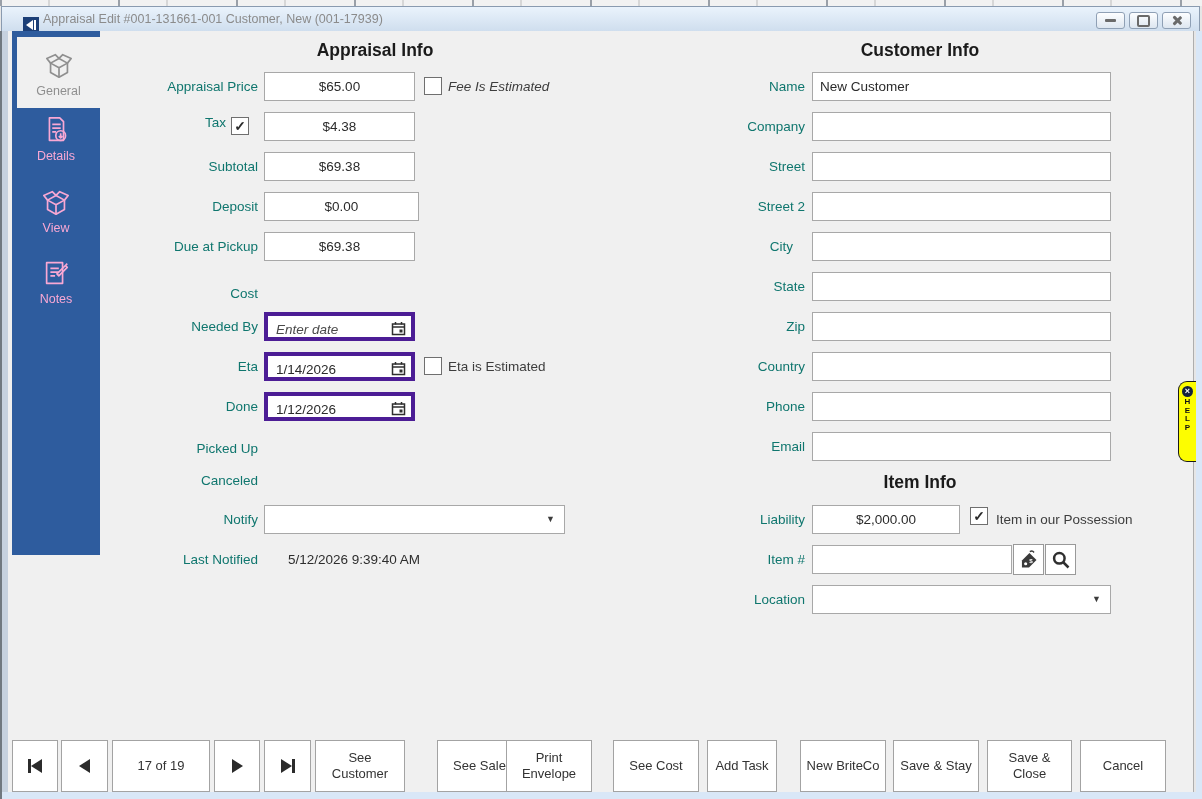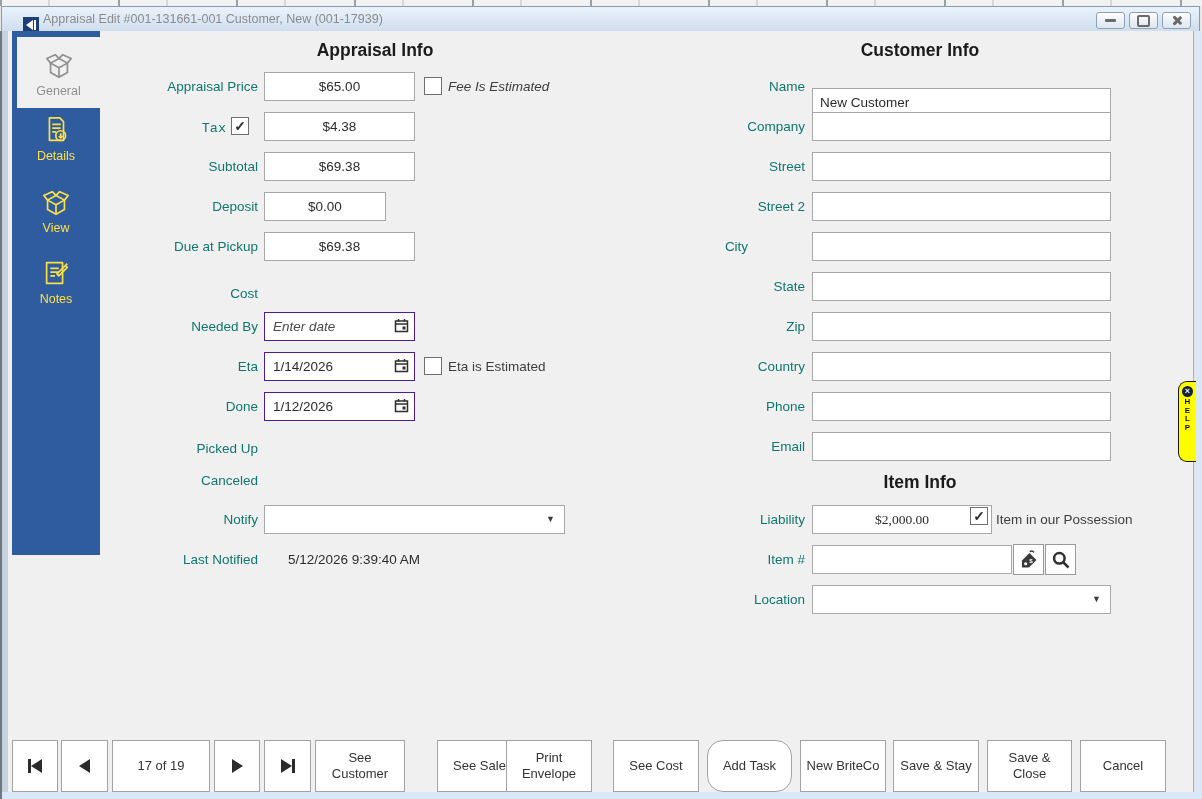--- a/index.html
+++ b/index.html
@@ -25,35 +25,35 @@
   .x-glyph::before{transform:rotate(45deg);}
   .x-glyph::after{transform:rotate(-45deg);}
   
   .frame-left-dark{position:absolute;left:0;top:31px;width:2px;height:768px;background:#70787f;}
   .frame-left{position:absolute;left:2px;top:31px;width:6px;height:768px;background:#c6d1de;}
   .frame-right{position:absolute;left:1196px;top:31px;width:6px;height:768px;background:#d9e7f7;}
   .frame-bottom{position:absolute;left:2px;top:792px;width:1200px;height:7px;background:#d9e7f7;}
   .content-bg{position:absolute;left:8px;top:31px;width:1186px;height:761px;background:#f0f0f0;border-right:1px solid #aeaeae;box-sizing:border-box;}
   
   .sidebar{position:absolute;left:12px;top:31px;width:88px;height:524px;background:#2e5c9e;}
-  .side-item{position:absolute;left:0;width:88px;text-align:center;color:#fde047;cursor:pointer;}
+  .side-item{position:absolute;left:0;width:88px;text-align:center;color:#f9a8d4;cursor:pointer;}
   .side-item svg{display:block;margin:0 auto 4px auto;}
   .side-label{font-size:12.5px;}
   .side-item.selected{left:5px;width:83px;background:#f0f0f0;color:#8f8f8f;}
   .tab-general{top:6px;height:71px;padding-top:13px;box-sizing:border-box;}
   
   .section-title{position:absolute;font-size:17.5px;font-weight:bold;color:#1b1b1b;text-align:center;}
   .lbl{position:absolute;font-size:13.5px;color:#0f766e;text-align:right;line-height:29px;height:29px;white-space:nowrap;}
   .static-val{position:absolute;font-size:13.5px;color:#2e2e2e;line-height:29px;height:29px;white-space:nowrap;}
   
   .tinp{position:absolute;height:29px;box-sizing:border-box;border:1px solid #a8a8a8;background:#fff;
     font-family:"Liberation Sans",sans-serif;font-size:13.5px;color:#2b2b2b;padding:0 8px;outline:none;}
   .tinp.money{text-align:center;}
   .tinp::placeholder{font-style:italic;color:#4a4a4a;opacity:1;}
-  .datebox{position:absolute;width:151px;height:29px;box-sizing:border-box;border:1px solid #4c1d95;background:#fff;}
+  .datebox{position:absolute;width:151px;height:29px;box-sizing:border-box;border:4px solid #4c1d95;background:#fff;}
   .datebox .dval{position:absolute;left:8px;top:0;line-height:27px;font-size:13.5px;color:#2b2b2b;}
   .datebox .dval.placeholder{font-style:italic;color:#4a4a4a;}
   .cal-btn{position:absolute;right:4px;top:5px;width:17px;height:17px;background:transparent;border:none;padding:0;cursor:pointer;}
   .dropdown{position:absolute;height:29px;box-sizing:border-box;border:1px solid #a8a8a8;background:#fff;cursor:pointer;}
   .dropdown .caret{position:absolute;right:9px;top:8px;font-size:9px;color:#3c3c3c;}
   .checkbox{position:absolute;width:18px;height:18px;box-sizing:border-box;border:1px solid #6f6f6f;background:#fff;
     text-align:center;cursor:pointer;}
   .checkbox .mark{font-size:14px;font-weight:bold;color:#2b2b2b;line-height:16px;display:block;}
   .chk-label{position:absolute;font-size:13.5px;color:#3d3d3d;line-height:29px;white-space:nowrap;}
   .icon-btn{position:absolute;width:31px;height:31px;box-sizing:border-box;border:1px solid #999;background:#fff;
@@ -140,31 +140,31 @@
 
   <div class="section-title" style="left:110px;top:40px;width:530px;">Appraisal Info</div>
 
   <div class="lbl" style="left:100px;top:72px;width:158px;">Appraisal Price</div>
   <input class="tinp money" style="left: 264px; top: 72px; width: 151px;" value="$65.00">
   <div class="checkbox" style="left:424px;top:77px;">
       <span class="mark"></span>
     </div>
   <div class="chk-label" style="left:448px;top:72px;font-style:italic;">Fee Is Estimated</div>
 
-  <div class="lbl" style="left:100px;top:114px;width:126px;font-family:Liberation Mono, monospace;">Tax</div>
+  <div class="lbl" style="left:100px;top:108px;width:126px;">Tax</div>
   <div class="checkbox" style="left:231px;top:117px;">
       <span class="mark">✓</span>
     </div>
   <input class="tinp money" style="left: 264px; top: 112px; width: 151px;" value="$4.38">
 
   <div class="lbl" style="left:100px;top:152px;width:158px;">Subtotal</div>
   <input class="tinp money" style="left: 264px; top: 152px; width: 151px;" value="$69.38">
 
   <div class="lbl" style="left:100px;top:192px;width:158px;">Deposit</div>
-  <input class="tinp money" style="left: 264px; top: 192px; width: 122px;" value="$0.00">
+  <input class="tinp money" style="left: 264px; top: 192px; width: 155px;" value="$0.00">
 
   <div class="lbl" style="left:100px;top:232px;width:158px;">Due at Pickup</div>
   <input class="tinp money" style="left: 264px; top: 232px; width: 151px;" value="$69.38">
 
   <div class="lbl" style="left:100px;top:272px;width:158px;margin-top:7px;">Cost</div>
 
   <div class="lbl" style="left:100px;top:312px;width:158px;">Needed By</div>
   <div class="datebox" style="left:264px;top:312px;">
     <span class="dval placeholder">Enter date</span>
     <button class="cal-btn">
@@ -218,53 +218,53 @@
     <span class="dval" style="position:absolute;left:8px;line-height:27px;font-size:13.5px;"></span>
     <span class="caret">▼</span>
   </div>
 
   <div class="lbl" style="left:100px;top:545px;width:158px;">Last Notified</div>
   <div class="static-val" style="left:288px;top:545px;">5/12/2026 9:39:40 AM</div>
 
   <div class="section-title" style="left:730px;top:40px;width:380px;">Customer Info</div>
 
   <div class="lbl" style="left:652px;top:72px;width:153px;">Name</div>
-  <input class="tinp" style="left: 812px; top: 88px; width: 299px; padding-left: 7px;" value="New Customer">
+  <input class="tinp" style="left: 812px; top: 72px; width: 299px; padding-left: 7px;" value="New Customer">
 
   <div class="lbl" style="left:652px;top:112px;width:153px;">Company</div>
   <input class="tinp" style="left: 812px; top: 112px; width: 299px;" value="">
 
   <div class="lbl" style="left:652px;top:152px;width:153px;">Street</div>
   <input class="tinp" style="left: 812px; top: 152px; width: 299px;" value="">
 
   <div class="lbl" style="left:652px;top:192px;width:153px;">Street 2</div>
   <input class="tinp" style="left: 812px; top: 192px; width: 299px;" value="">
 
-  <div class="lbl" style="left:660px;top:232px;width:153px;text-align:center;">City</div>
+  <div class="lbl" style="left:640px;top:232px;width:153px;">City</div>
   <input class="tinp" style="left: 812px; top: 232px; width: 299px;" value="">
 
   <div class="lbl" style="left:652px;top:272px;width:153px;">State</div>
   <input class="tinp" style="left: 812px; top: 272px; width: 299px;" value="">
 
   <div class="lbl" style="left:652px;top:312px;width:153px;">Zip</div>
   <input class="tinp" style="left: 812px; top: 312px; width: 299px;" value="">
 
   <div class="lbl" style="left:652px;top:352px;width:153px;">Country</div>
   <input class="tinp" style="left: 812px; top: 352px; width: 299px;" value="">
 
   <div class="lbl" style="left:652px;top:392px;width:153px;">Phone</div>
   <input class="tinp" style="left: 812px; top: 392px; width: 299px;" value="">
 
   <div class="lbl" style="left:652px;top:432px;width:153px;">Email</div>
   <input class="tinp" style="left: 812px; top: 432px; width: 299px;" value="">
 
   <div class="section-title" style="left:730px;top:472px;width:380px;">Item Info</div>
 
   <div class="lbl" style="left:652px;top:505px;width:153px;">Liability</div>
-  <input class="tinp money" style="left: 812px; top: 505px; width: 180px; font-family: Liberation Serif, serif;" value="$2,000.00">
+  <input class="tinp money" style="left: 812px; top: 505px; width: 148px;" value="$2,000.00">
   <div class="checkbox" style="left:970px;top:507px;">
       <span class="mark">✓</span>
     </div>
   <div class="chk-label" style="left:996px;top:505px;">Item in our Possession</div>
 
   <div class="lbl" style="left:652px;top:545px;width:153px;">Item #</div>
   <input class="tinp" style="left: 812px; top: 545px; width: 200px;" value="">
   <div class="icon-btn" style="left:1013px;top:544px;">
     <svg width="20" height="20" viewBox="0 0 24 24">
       <path d="M12.5 3.5 L21 12 L12 21 L3.5 21 L3.5 12.5 Z" fill="#3a3a3a"></path>
@@ -304,19 +304,19 @@
     </div>
   <div class="tbtn" style="left:264px;width:47px;">
       <span class="tri-r"></span>
       <span class="nav-bar"></span>
     </div>
 
   <div class="tbtn" style="left:315px;width:90px;">See Customer</div>
   <div class="tbtn" style="left:413px;width:85px;margin-left:24px;">See Sale</div>
   <div class="tbtn" style="left:506px;width:86px;">Print Envelope</div>
   <div class="tbtn" style="left:613px;width:86px;">See Cost</div>
-  <div class="tbtn" style="left:707px;width:85px;border-radius:16px;">Add Task</div>
+  <div class="tbtn" style="left:707px;width:70px;">Add Task</div>
   <div class="tbtn" style="left:800px;width:86px;">New BriteCo</div>
   <div class="tbtn" style="left:893px;width:86px;">Save &amp; Stay</div>
   <div class="tbtn" style="left:987px;width:85px;">Save &amp; Close</div>
   <div class="tbtn" style="left:1080px;width:86px;">Cancel</div>
 
 </div>
 
 </body></html>

